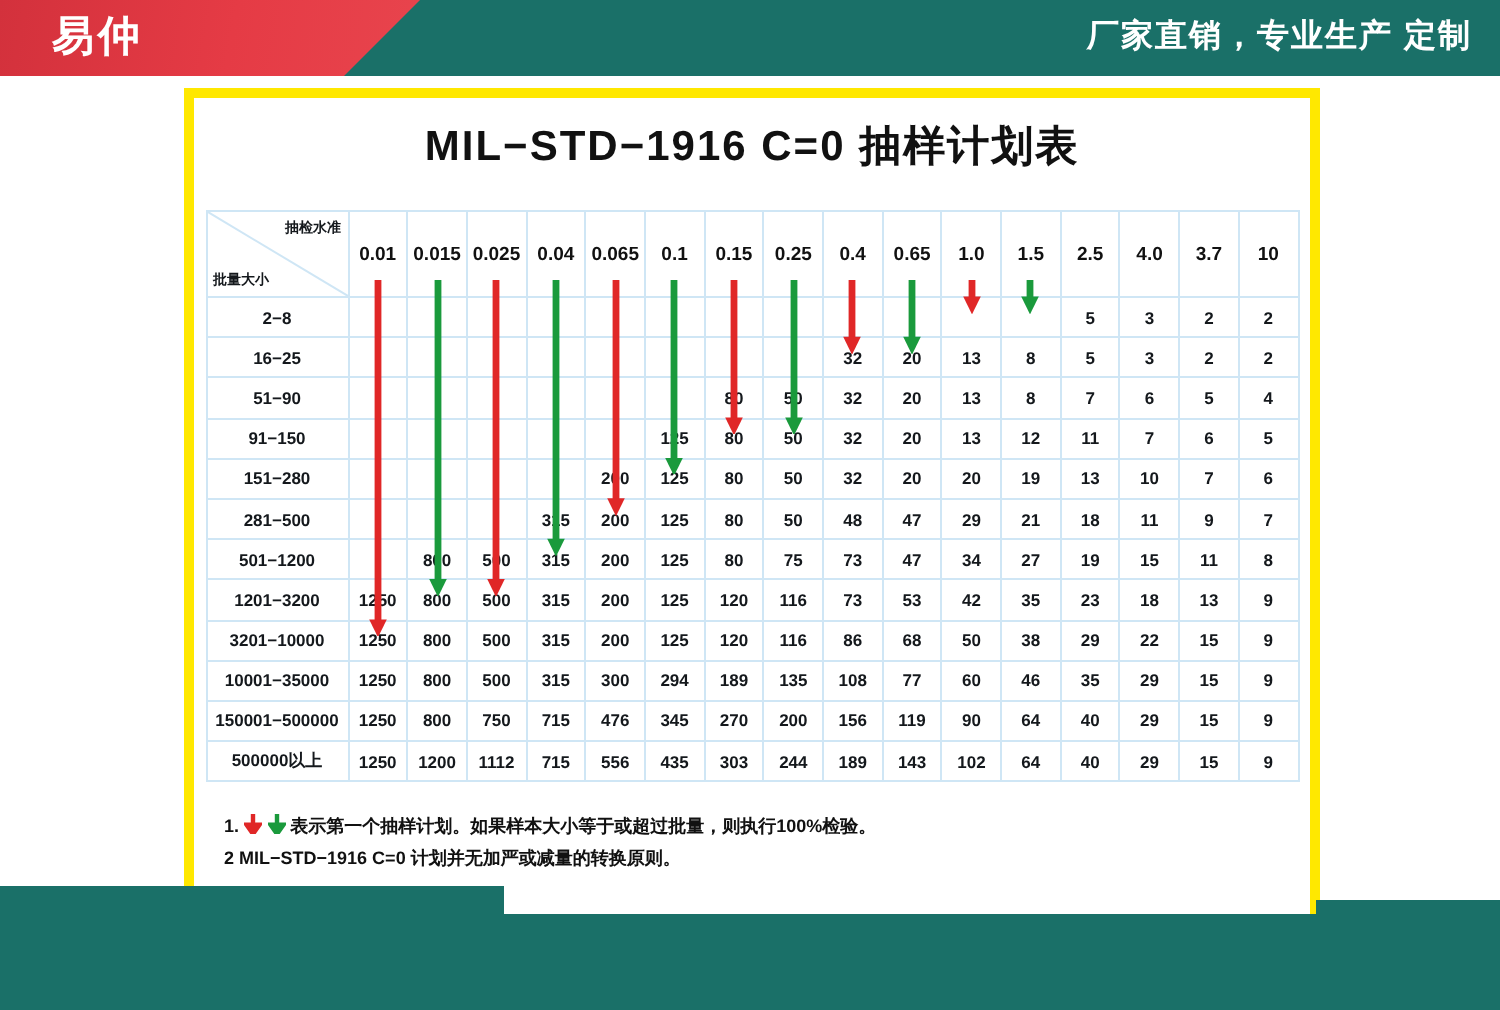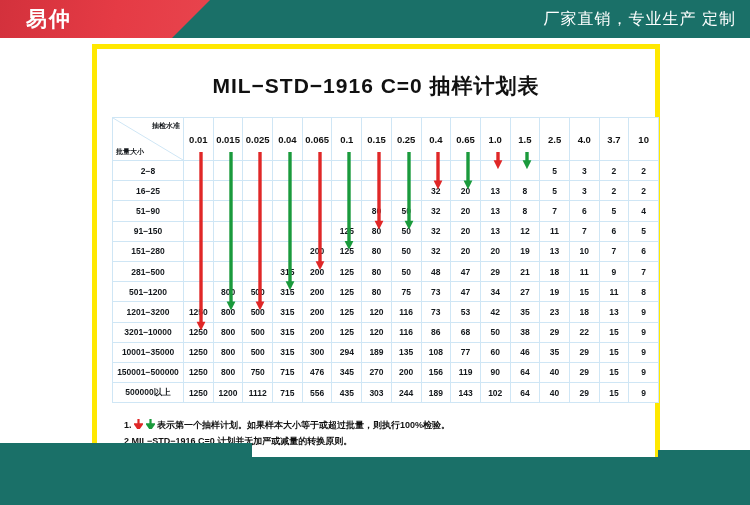--- a/index.html
+++ b/index.html
@@ -19,41 +19,41 @@
     background:linear-gradient(100deg,#d3313c 0%,#e53b45 55%,#e8444d 100%);
     clip-path:polygon(0 0,210px 0,172px 38px,0 38px);
   }
   #brand-text{
     position:absolute;left:26px;top:4px;
     color:#ffffff;font-size:21px;font-weight:bold;letter-spacing:2px;
     line-height:30px;
   }
   #banner-slogan{
     position:absolute;right:14px;top:7px;
-    color:#ffffff;font-size:16px;font-weight:normal;letter-spacing:1px;
+    color:#ffffff;font-size:16px;font-weight:bold;letter-spacing:1px;
     line-height:24px;white-space:nowrap;
   }
   
   #bottom-bar{
     position:absolute;left:0;bottom:0;width:750px;height:48px;
     background:#1a7068;
   }
   #bottom-notch{
     position:absolute;left:0;bottom:48px;width:252px;height:14px;
     background:#1a7068;
   }
   #bottom-notch-r{
     position:absolute;right:0;bottom:48px;width:92px;height:7px;
     background:#1a7068;
   }
   
   #card{
     position:absolute;left:92px;top:44px;width:568px;height:442px;
     background:#ffffff;border:5px solid #ffe800;box-sizing:border-box;
-    padding:15px;
+    padding:3px;
   }
   #card-inner{
     width:100%;height:100%;background:#ffffff;box-sizing:border-box;
     position:relative;
   }
   #title{
     text-align:center;font-size:21px;font-weight:bold;color:#111111;
     letter-spacing:1px;padding:10px 0 9px 0;line-height:24px;
   }
   

